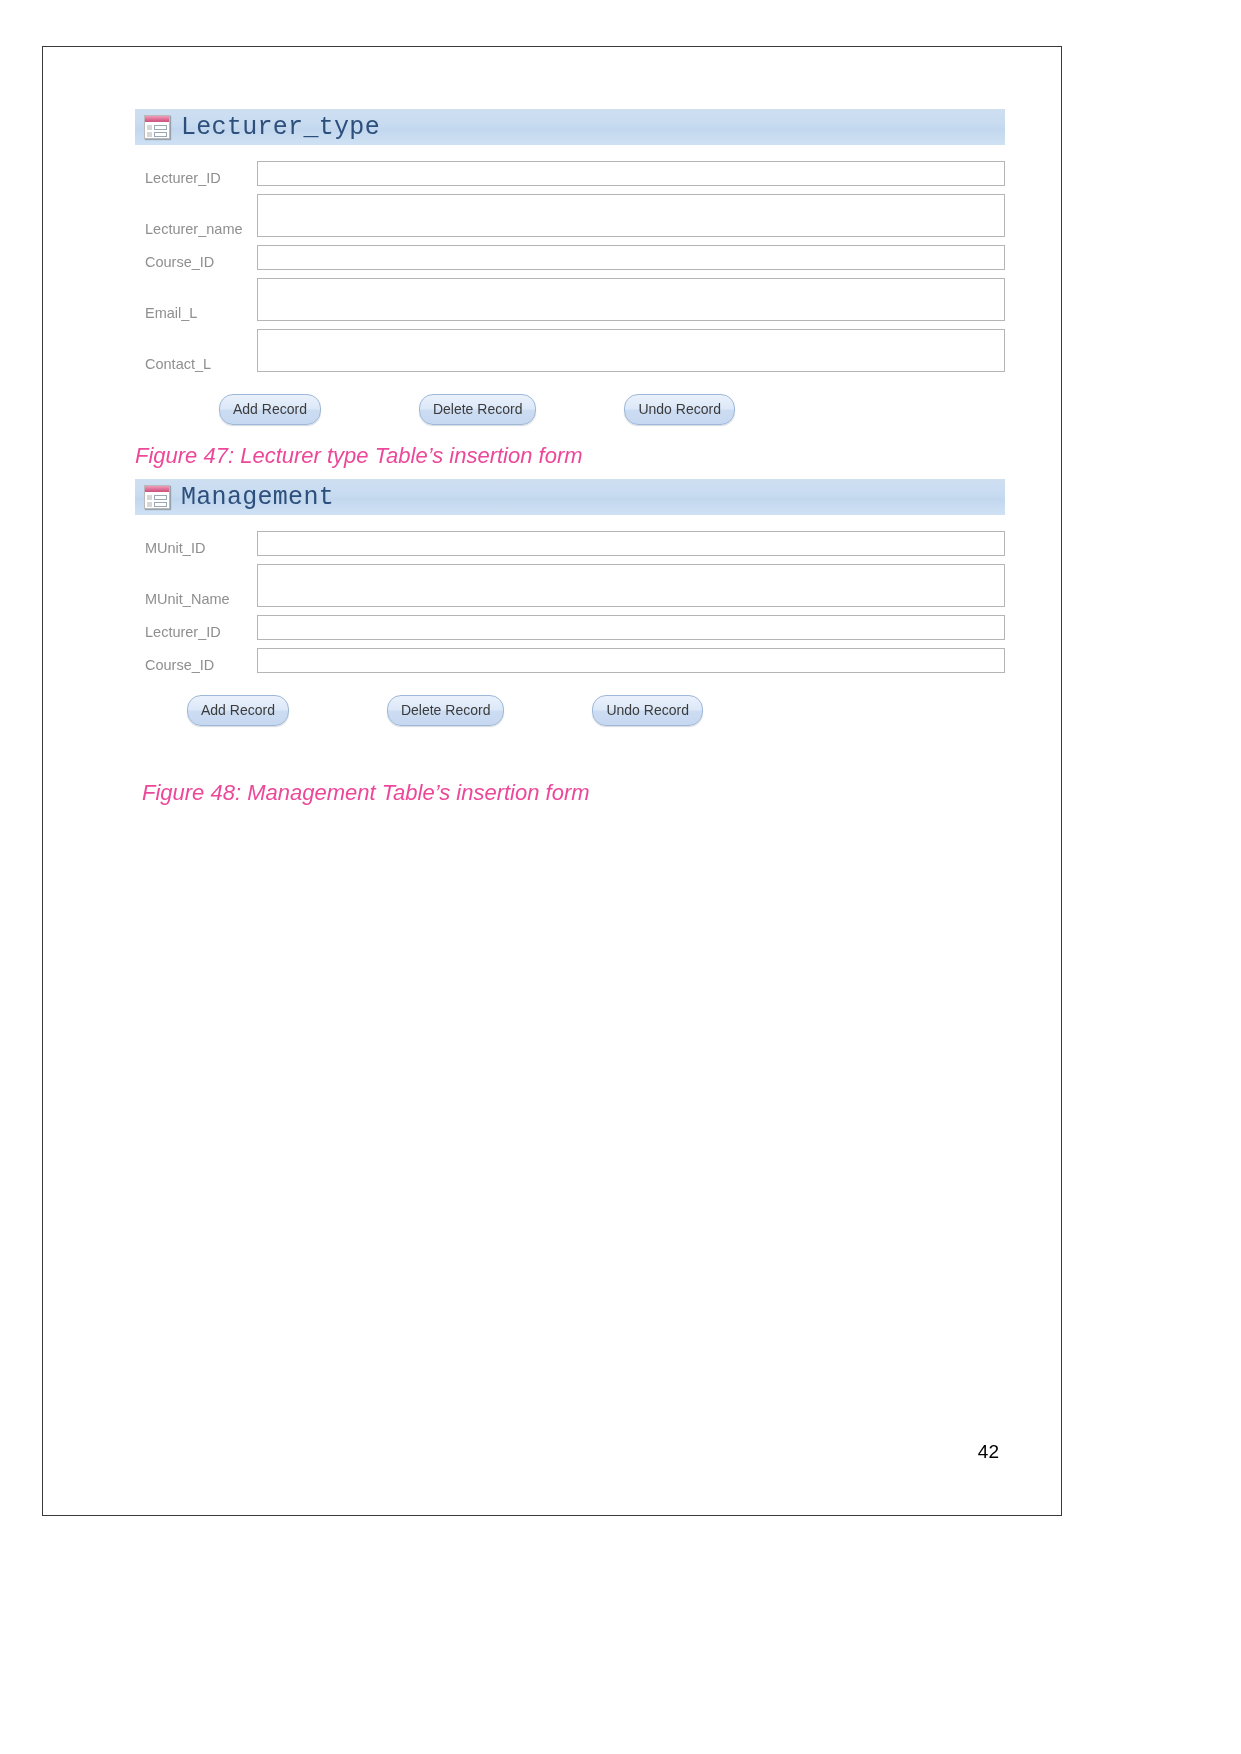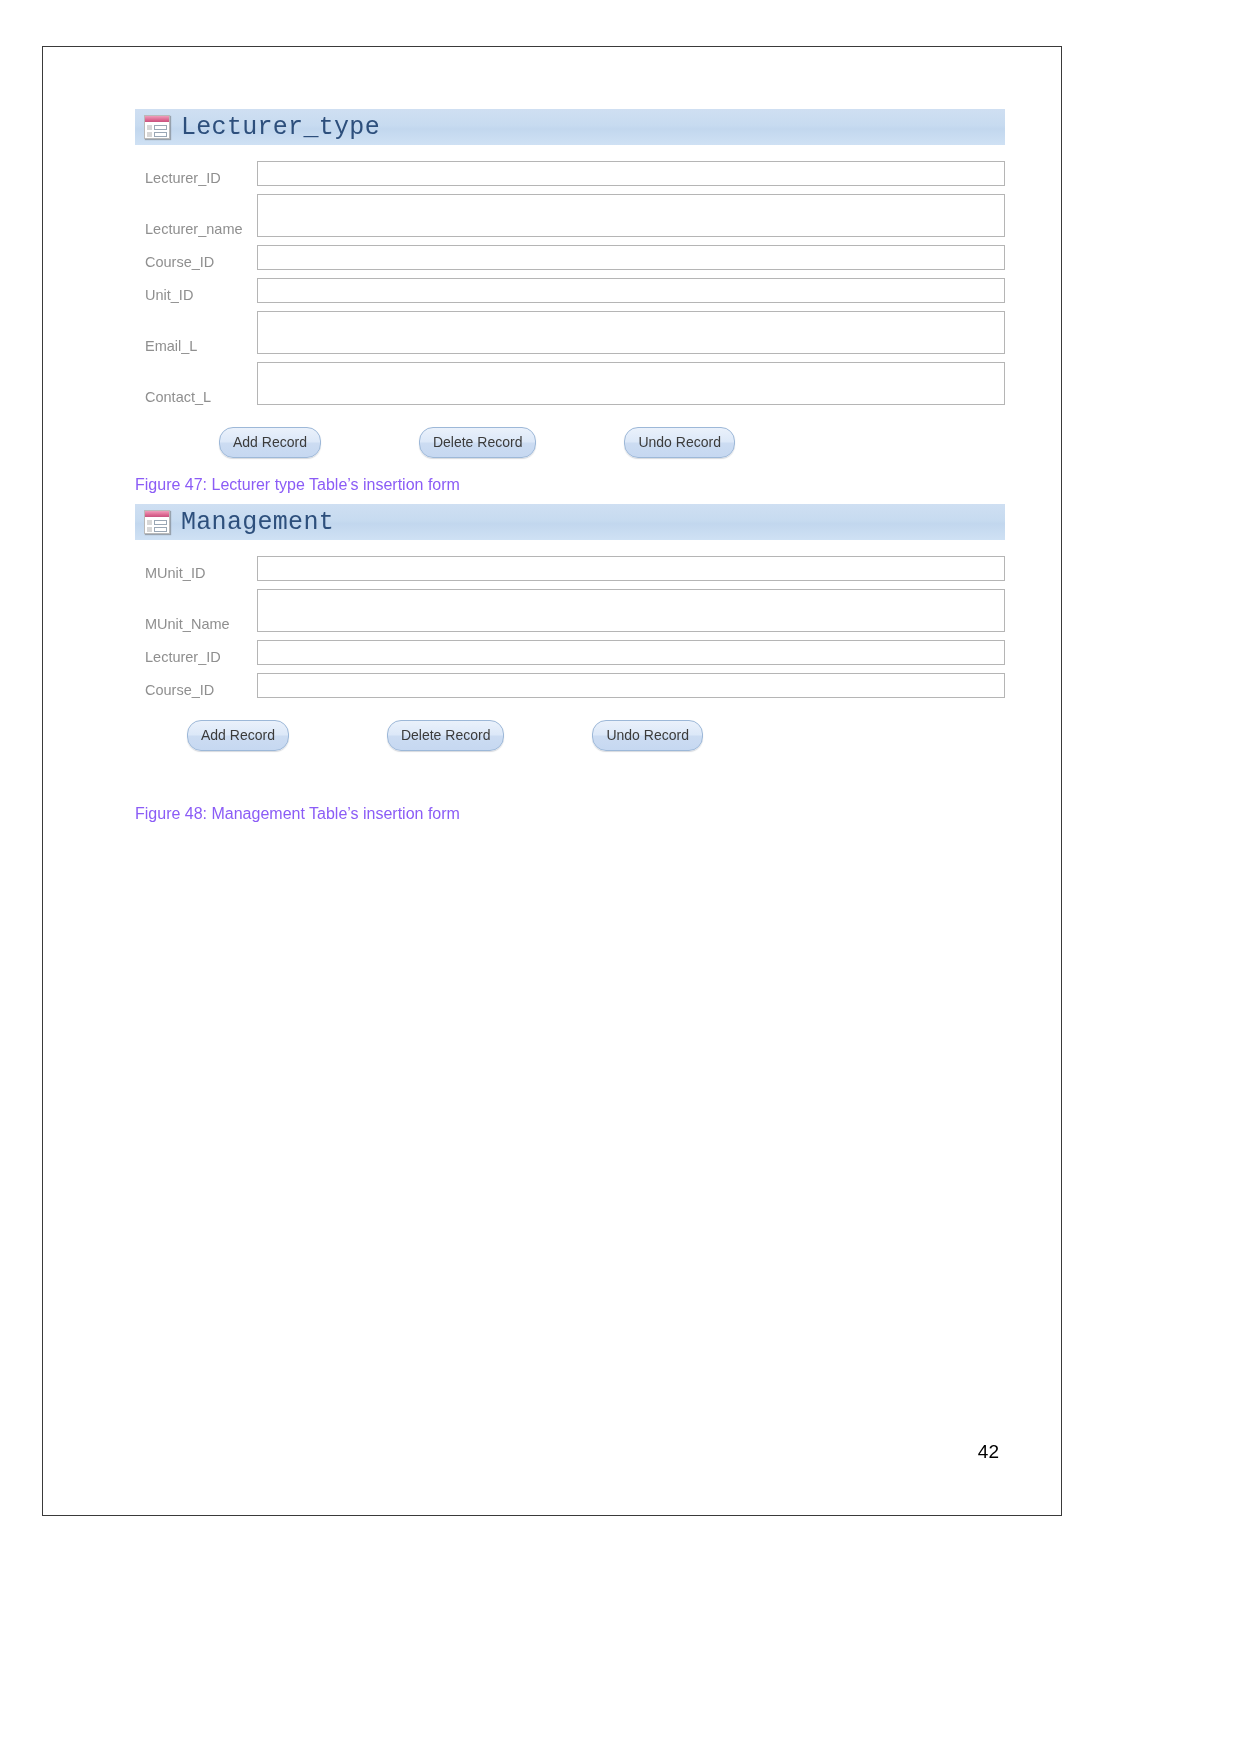--- a/index.html
+++ b/index.html
@@ -140,24 +140,25 @@
     font-size: 14px;
     padding: 6px 13px 7px 13px;
     text-align: center;
     white-space: nowrap;
     box-shadow: 0 1px 1px rgba(120,130,145,0.30);
   }
   .btn-gap-a { width: 98px; }
   .btn-gap-b { width: 88px; }
 
   .caption {
-    font-size: 16px;
-    color: #8b5cf6;
+    font-size: 22px;
+    color: #ec4899;
     margin: 18px 0 0 0;
     white-space: nowrap;
+    font-style: italic;
   }
 
   .page-number {
     position: absolute;
     right: 62px;
     bottom: 52px;
     font-size: 19px;
     color: #000000;
     text-align: right;
   }
@@ -196,24 +197,20 @@
         <div class="field-row">
           <span class="field-label">Lecturer_name</span>
           <span class="field-box h-md"></span>
         </div>
 
         <div class="field-row">
           <span class="field-label">Course_ID</span>
           <span class="field-box h-sm"></span>
         </div>
 
-        <div class="field-row">
-          <span class="field-label">Unit_ID</span>
-          <span class="field-box h-sm"></span>
-        </div>
 
         <div class="field-row">
           <span class="field-label">Email_L</span>
           <span class="field-box h-md"></span>
         </div>
 
         <div class="field-row">
           <span class="field-label">Contact_L</span>
           <span class="field-box h-md"></span>
         </div>
@@ -277,18 +274,18 @@
       <div class="button-row" style="padding-left:52px;">
         <span class="btn">Add Record</span>
         <span class="btn-gap-a"></span>
         <span class="btn">Delete Record</span>
         <span class="btn-gap-b"></span>
         <span class="btn">Undo Record</span>
       </div>
 
     </div>
 
-    <p class="caption" style="margin-top:54px;">Figure 48: Management Table’s insertion form</p>
+    <p class="caption" style="margin-top:54px;margin-left:7px;">Figure 48: Management Table’s insertion form</p>
 
   </div>
 
   <div class="page-number">42</div>
 </div>
 
 </body></html>

